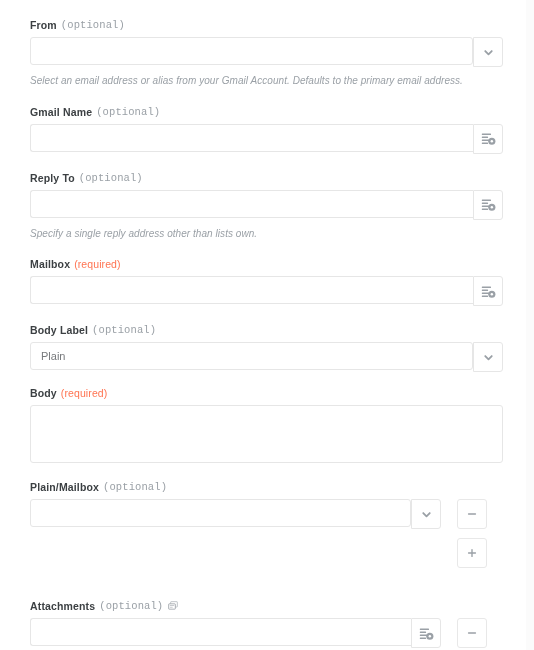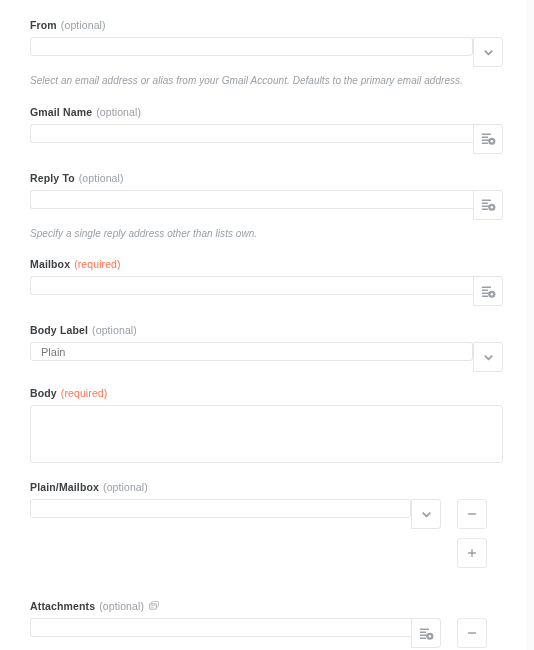--- a/index.html
+++ b/index.html
@@ -33,20 +33,21 @@
     letter-spacing: 0.15px;
     margin-bottom: 6px;
     display: flex;
     align-items: center;
     gap: 4px;
   }
   .label .optional {
     font-weight: normal;
     color: #9aa0a6;
     letter-spacing: 0.1px;
+    font-family: Liberation Mono, monospace;
   }
   .label .required {
     font-weight: normal;
     color: #ff7452;
     letter-spacing: 0.1px;
   }
   .helper {
     font-size: 10px;
     color: #9aa0a6;
     margin-top: 7px;
@@ -55,21 +56,21 @@
     font-style: italic;
   }
   .helper a {
     color: #9aa0a6;
     text-decoration: underline;
   }
 
   
   .row { display: flex; align-items: flex-start; }
   .control {
-    height: 19px;
+    height: 28px;
     border: 1px solid #e6e6e6;
     background: #fff;
     border-radius: 3px;
     display: flex;
     align-items: center;
     font-size: 11px;
     color: #5f6368;
     padding: 0 10px;
     flex: 1 1 auto;
   }

